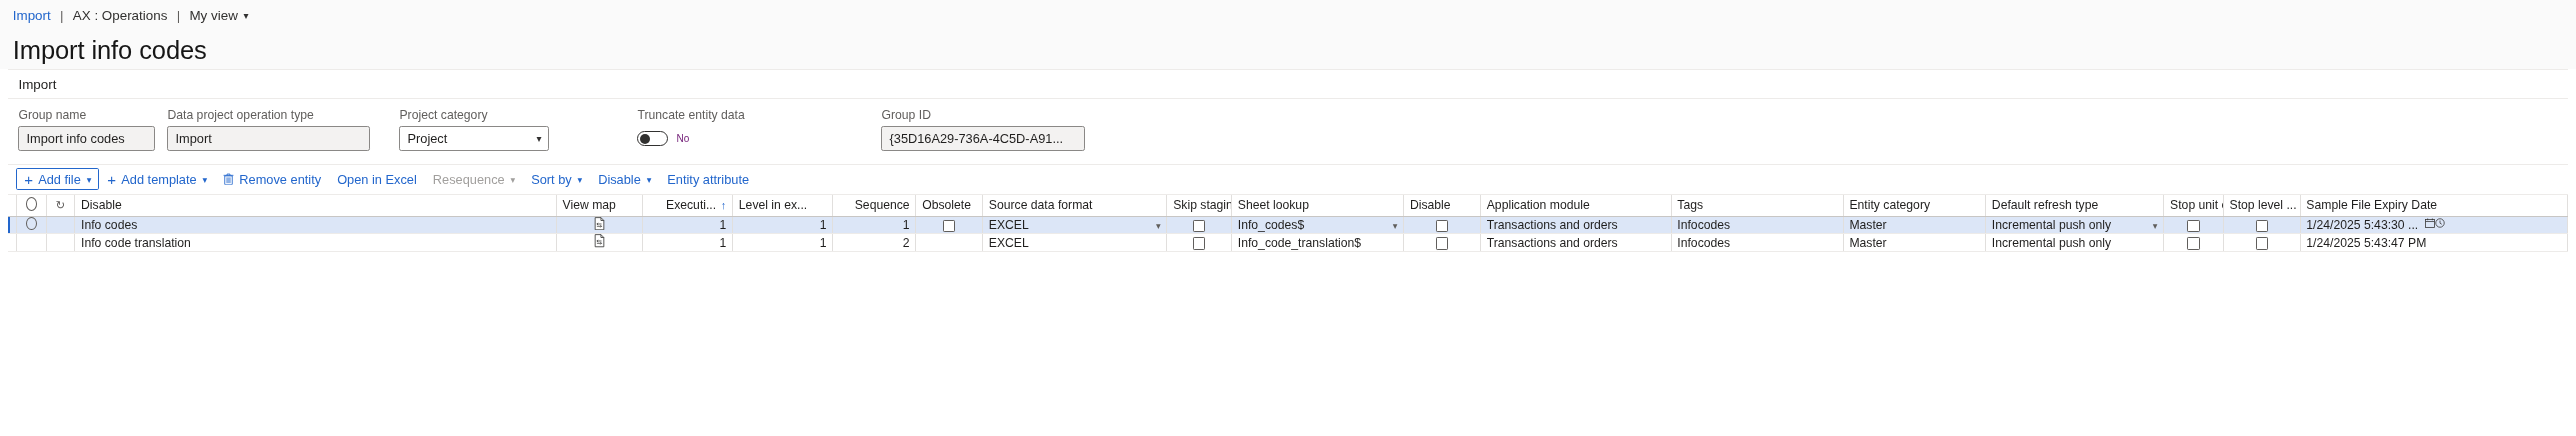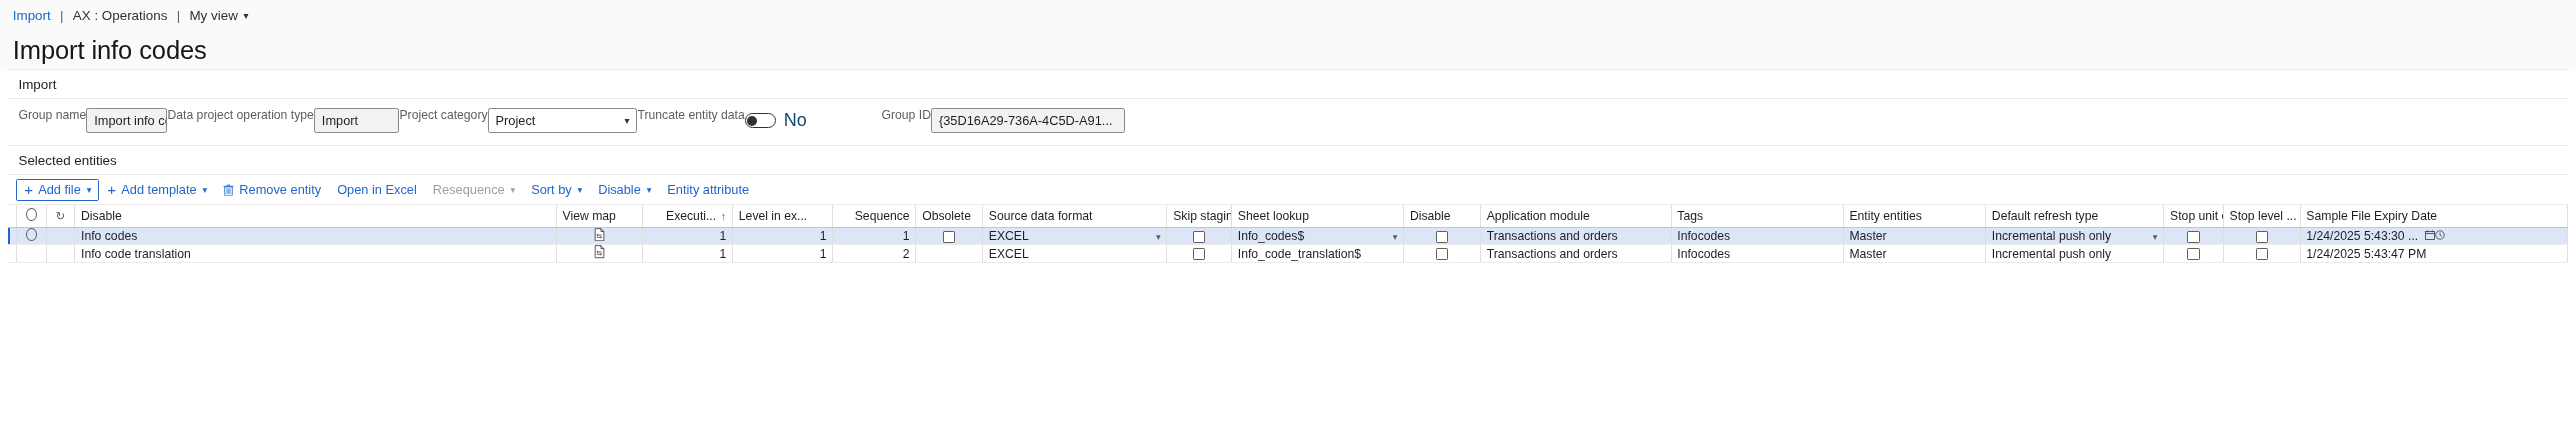--- a/index.html
+++ b/index.html
@@ -54,21 +54,21 @@
     border-bottom: 0.6px solid #edebe9;
   }
 
   
   .fields-row {
     display: flex;
     align-items: flex-start;
     padding: 9.3px 0 12.8px 10.4px;
     gap: 0;
   }
-  .field { display: flex; flex-direction: row; }
+  .field { display: flex; flex-direction: column; }
   .field-label {
     font-size: 12.2px;
     color: #605e5c;
     margin-bottom: 4.1px;
     white-space: nowrap;
   }
   .field-input {
     height: 24.4px;
     border: 0.6px solid #8a8886;
     border-radius: 2.3px;
@@ -92,21 +92,21 @@
     background: #ffffff;
     position: relative;
     margin-right: 8.1px;
     cursor: pointer;
   }
   .toggle .knob {
     position: absolute; left: 1.7px; top: 1.7px;
     width: 10px; height: 10px; border-radius: 50%;
     background: #323130;
   }
-  .toggle-text { font-size: 18px; color: #0c4a6e; }
+  .toggle-text { font-size: 10px; color: #701a75; }
 
   
   .toolbar {
     display: flex; align-items: center;
     height: 30px;
     padding-left: 8.1px;
     gap: 0;
     border-bottom: 0.6px solid #edebe9;
   }
   .tb-btn {
@@ -183,21 +183,21 @@
     background: #ffffff;
     vertical-align: middle;
   }
   .circle-h {
     display: inline-block; width: 11px; height: 13.4px;
     border: 0.9px solid #605e5c; border-radius: 50%;
   }
   .refresh-ico { color: #605e5c; font-size: 11.6px; }
   .doc-ico { display: inline-block; }
   .date-icons { color: #323130; margin-left: 7px; font-size: 10px; letter-spacing: 2.9px; }
-  .date-cell { display: flex; align-items: center; }
+  .date-cell { display: flex; }
   .scroll-spacer { height: 4.6px; background: #ffffff; }
 </style>
 </head>
 <body>
 
 <div class="page">
 
   <div class="breadcrumb">
     <span class="crumb-link">Import</span>
     <span class="crumb-sep">|</span>
@@ -244,21 +244,20 @@
 
       <div class="field" style="width:244px">
         <div class="field-label">Group ID</div>
         <div class="field-input readonly" style="width:204px">{35D16A29-736A-4C5D-A91...</div>
       </div>
 
     </div>
   </div>
 
   <div class="section">
-    <div class="section-head">Selected entities</div>
 
     <div class="toolbar" id="toolbar">
         <div class="tb-btn primary">
           <span class="tb-plus">+</span>
           <span>Add file</span>
           <span class="tb-chev">▾</span>
         </div>
         <div class="tb-btn">
           <span class="tb-plus">+</span>
           <span>Add template</span>
@@ -328,21 +327,21 @@
             <th class="num"><span>Executi...</span><span class="sort-arrow">↑</span></th>
             <th><span>Level in ex...</span></th>
             <th class="num"><span>Sequence</span></th>
             <th><span>Obsolete</span></th>
             <th><span>Source data format</span></th>
             <th><span>Skip staging</span></th>
             <th><span>Sheet lookup</span></th>
             <th><span>Disable</span></th>
             <th><span>Application module</span></th>
             <th><span>Tags</span></th>
-            <th><span>Entity entities</span></th>
+            <th><span>Entity category</span></th>
             <th><span>Default refresh type</span></th>
             <th><span>Stop unit e...</span></th>
             <th><span>Stop level ...</span></th>
             <th><span>Sample File Expiry Date</span></th>
           </tr>
         </thead>
         <tbody id="grid-body">
             <tr class="row-selected">
               <td class="sel-marker"></td>
               <td class="c"><span class="circle-h"></span></td>

